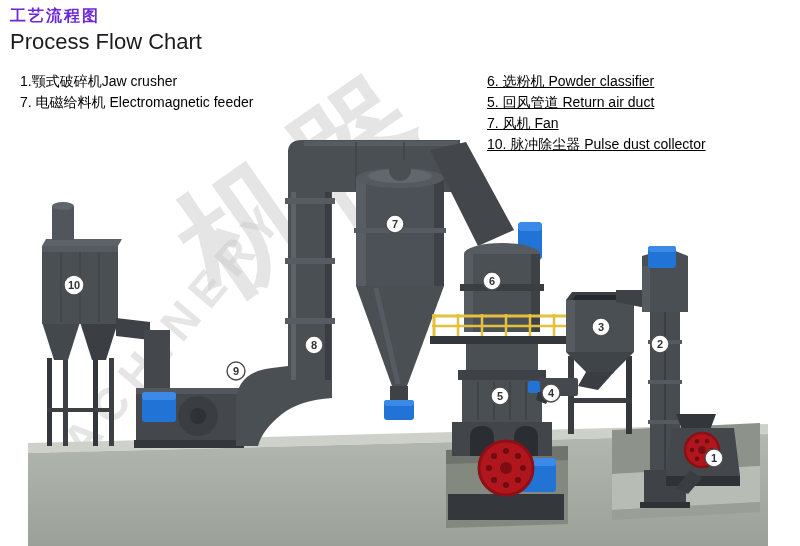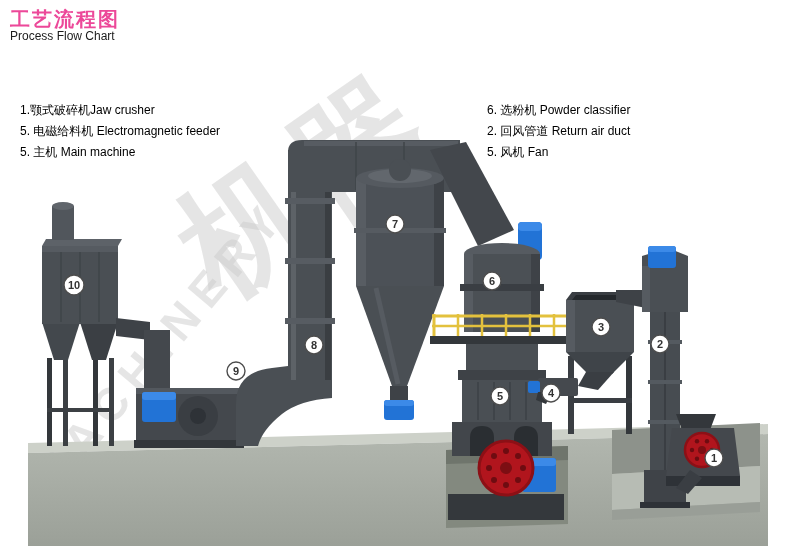--- a/index.html
+++ b/index.html
@@ -1,25 +1,25 @@
 <!DOCTYPE html>
 <html><head>
 <meta charset="utf-8">
 <style>
   * { margin:0; padding:0; box-sizing:border-box; }
   body { font-family:"Liberation Sans", sans-serif; background:#ffffff; }
   .page { position:relative; width:800px; height:546px; background:#fff; overflow:hidden; }
 
-  .title-zh { position:absolute; left:10px; top:6px; font-size:20px; font-weight:700;
-              color:#ec4899; letter-spacing:2px; z-index:3; }
-  .title-en { position:absolute; left:10px; top:29px; font-size:12px; color:#1b1b1b; z-index:3; }
-
-  .legend { position:absolute; top:100px; font-size:12px; color:#000; z-index:3; }
+  .title-zh { position:absolute; left:10px; top:6px; font-size:16px; font-weight:700;
+              color:#6d28d9; letter-spacing:2px; z-index:3; }
+  .title-en { position:absolute; left:10px; top:29px; font-size:22px; color:#1b1b1b; z-index:3; }
+
+  .legend { position:absolute; top:71px; font-size:14px; color:#000; z-index:3; }
   .legend-left  { left:20px;  }
-  .legend-right { left:487px; }
+  .legend-right { left:487px;text-decoration:underline; }
   .legend-item { height:21px; line-height:21px; white-space:nowrap; }
 
   .watermark { position:absolute; inset:0; overflow:hidden; color:#cccccc; z-index:0;
                pointer-events:none; }
   .wm-zh { position:absolute; left:170px; top:100px; font-size:130px; font-weight:700;
            transform:rotate(-35deg); letter-spacing:6px; opacity:.5; }
   .wm-en { position:absolute; left:20px; top:470px; font-size:46px; font-weight:700;
            transform:rotate(-50deg); transform-origin:left top; letter-spacing:10px; opacity:.5; }
 
   .scene { position:absolute; left:0; top:0; z-index:1; }
@@ -35,27 +35,27 @@
   <div class="title-zh">工艺流程图</div>
   <div class="title-en">Process Flow Chart</div>
 
   <div class="watermark">
     <div class="wm-en">MACHINERY</div>
     <div class="wm-zh">机器</div>
   </div>
 
   <div class="legend legend-left">
     <div class="legend-item">1.颚式破碎机Jaw crusher</div>
-    <div class="legend-item">5. 电磁给料机 Electromagnetic feeder</div>
-    <div class="legend-item">5. 主机 Main machine</div>
+    <div class="legend-item">7. 电磁给料机 Electromagnetic feeder</div>
   </div>
   <div class="legend legend-right">
     <div class="legend-item">6. 选粉机 Powder classifier</div>
-    <div class="legend-item">2. 回风管道 Return air duct</div>
-    <div class="legend-item">5. 风机 Fan</div>
+    <div class="legend-item">5. 回风管道 Return air duct</div>
+    <div class="legend-item">7. 风机 Fan</div>
+    <div class="legend-item">10. 脉冲除尘器 Pulse dust collector</div>
   </div>
 
   <svg class="scene" width="800" height="546" viewBox="0 0 800 546">
     <defs>
       <linearGradient id="gFace" x1="0" y1="0" x2="0" y2="1">
         <stop offset="0" stop-color="#b2b7af"></stop>
         <stop offset="1" stop-color="#9ba098"></stop>
       </linearGradient>
     </defs>
 

